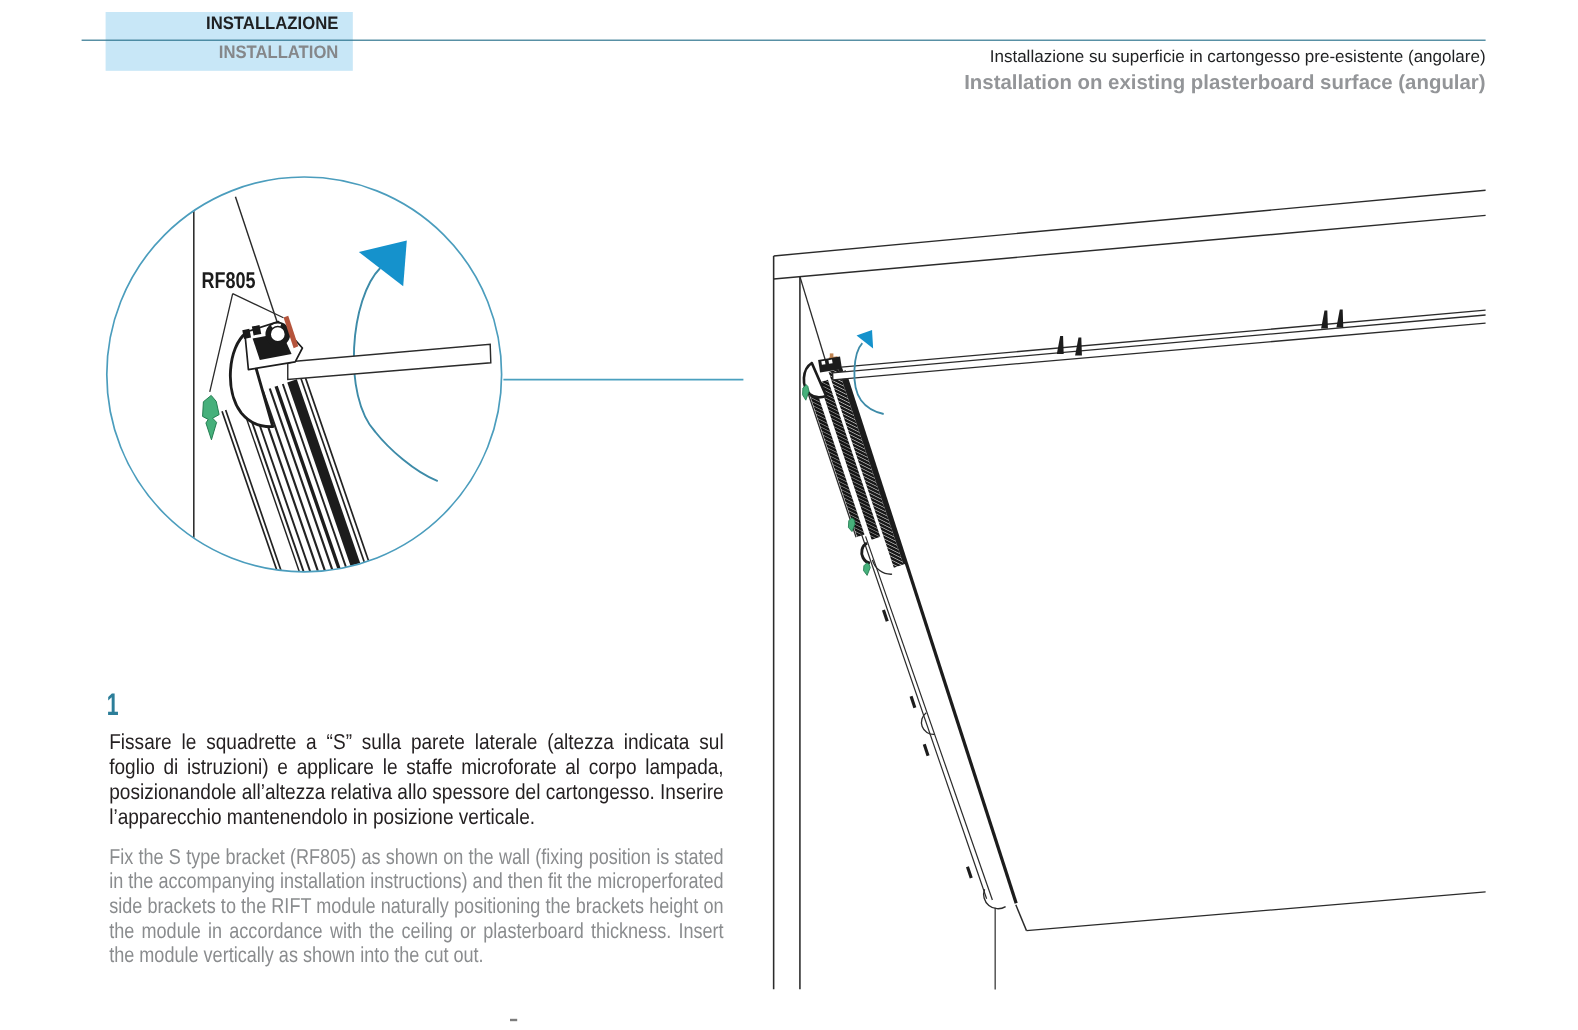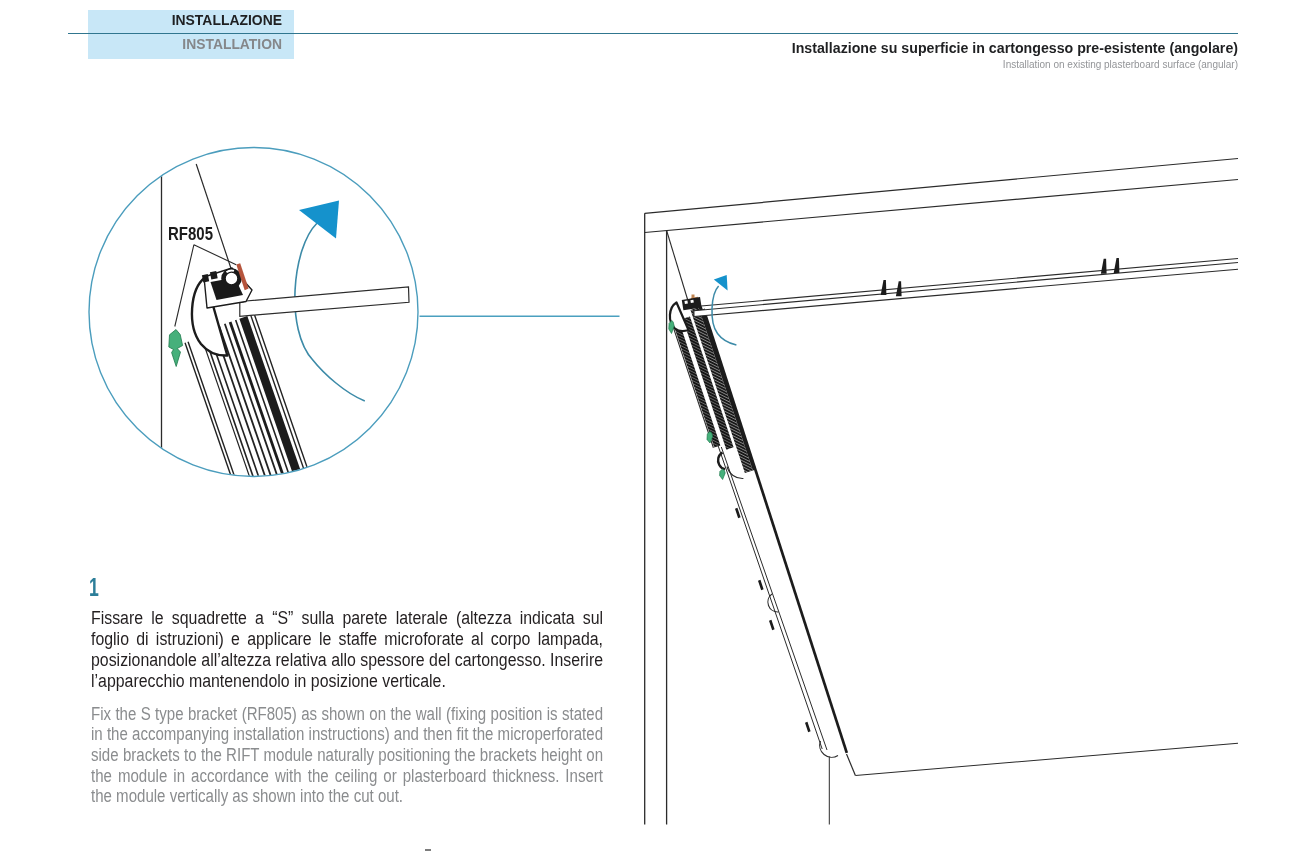--- a/index.html
+++ b/index.html
@@ -6,23 +6,23 @@
   body{width:1315px;height:858px;position:relative;background:#fff;overflow:hidden;
        font-family:"Liberation Sans", sans-serif;}
   .hdrbox{position:absolute;left:88px;top:10px;width:206px;height:49px;background:#c8e7f7;}
   .hdr1{position:absolute;left:0;top:12px;width:282px;text-align:right;line-height:1;
         font-size:15px;font-weight:bold;color:#1f2022;transform:scaleX(0.928);transform-origin:right top;}
   .hdr2{position:absolute;left:0;top:36.3px;width:282px;text-align:right;line-height:1;
         font-size:15px;font-weight:bold;color:#85878a;transform:scaleX(0.925);transform-origin:right top;}
   .hdrline{position:absolute;left:68px;top:33px;width:1170px;height:0;
         border-top:1.4px solid #30768f;}
   .title1{position:absolute;left:738px;top:40.6px;width:500px;text-align:right;line-height:1;
-        font-size:14.2px;font-weight:bold;color:#1f2022;}
+        font-size:14.2px;font-weight:normal;color:#1f2022;}
   .title2{position:absolute;left:738px;top:60.3px;width:500px;text-align:right;line-height:1;
-        font-size:10px;font-weight:normal;color:#939598;}
+        font-size:17px;font-weight:bold;color:#939598;}
   .num1{position:absolute;left:88.5px;top:574.1px;font-size:26px;line-height:1;font-weight:bold;color:#2c7e99;transform:scaleX(0.68);transform-origin:left top;}
   .para{position:absolute;left:91px;transform-origin:left top;}
   .para .jl{text-align:justify;text-align-last:justify;white-space:nowrap;}
   .para .ll{text-align:left;}
   .ita{top:608.2px;font-size:18px;color:#231f20;line-height:20.8px;width:580.4px;
        transform:scaleX(0.8822);}
   .eng{top:703.6px;font-size:18px;color:#8a8c8e;line-height:20.7px;width:612.4px;
        transform:scaleX(0.8361);}
   .dash{position:absolute;left:424.7px;top:849px;width:6.1px;height:2.4px;background:#7d7d7d;}
 </style>

